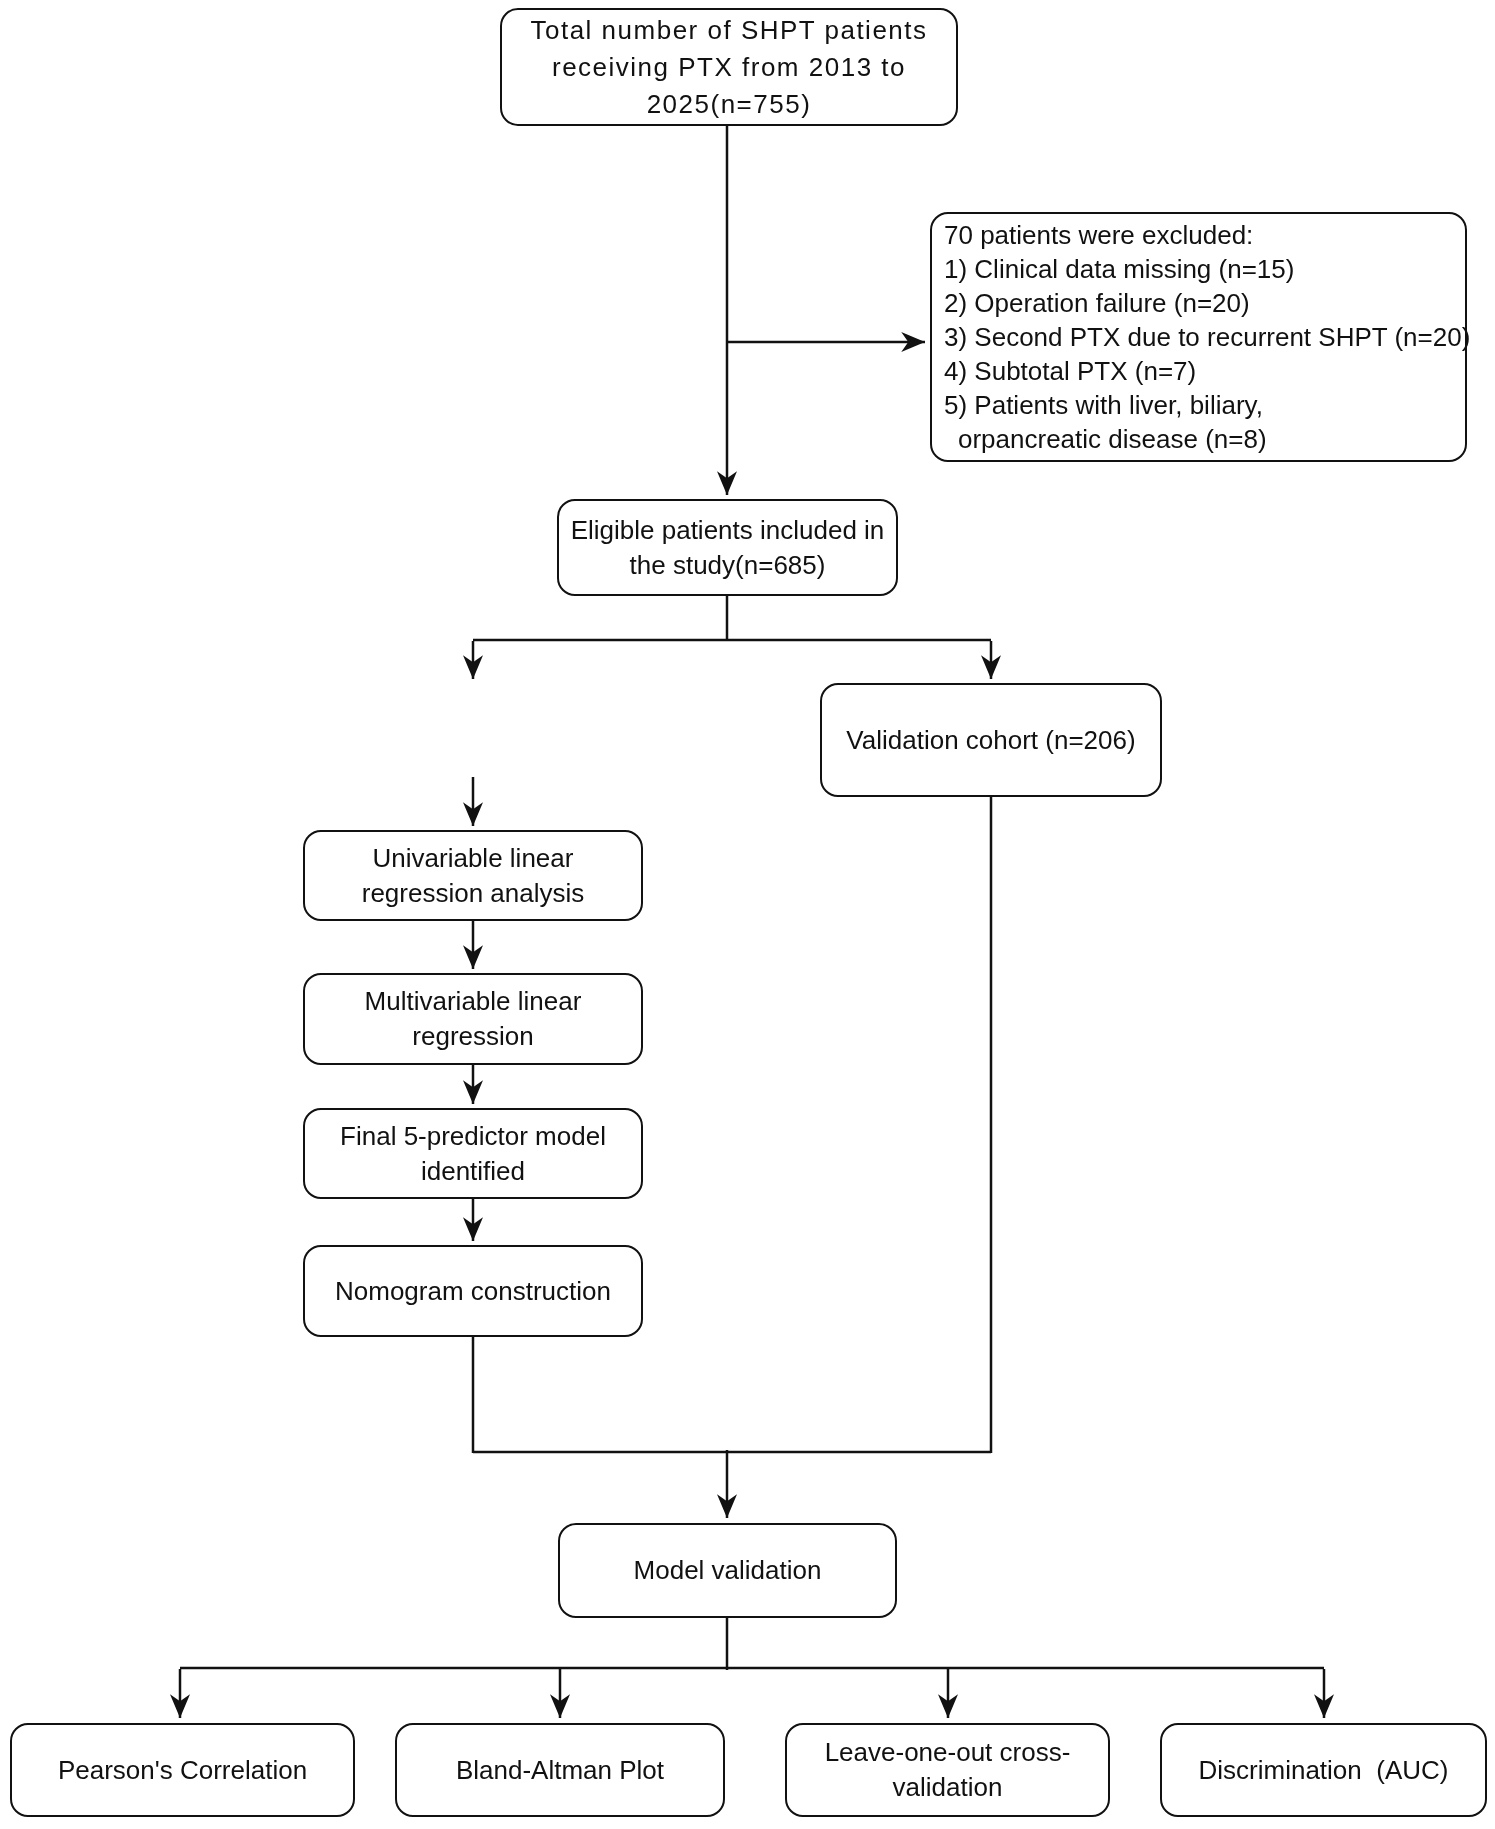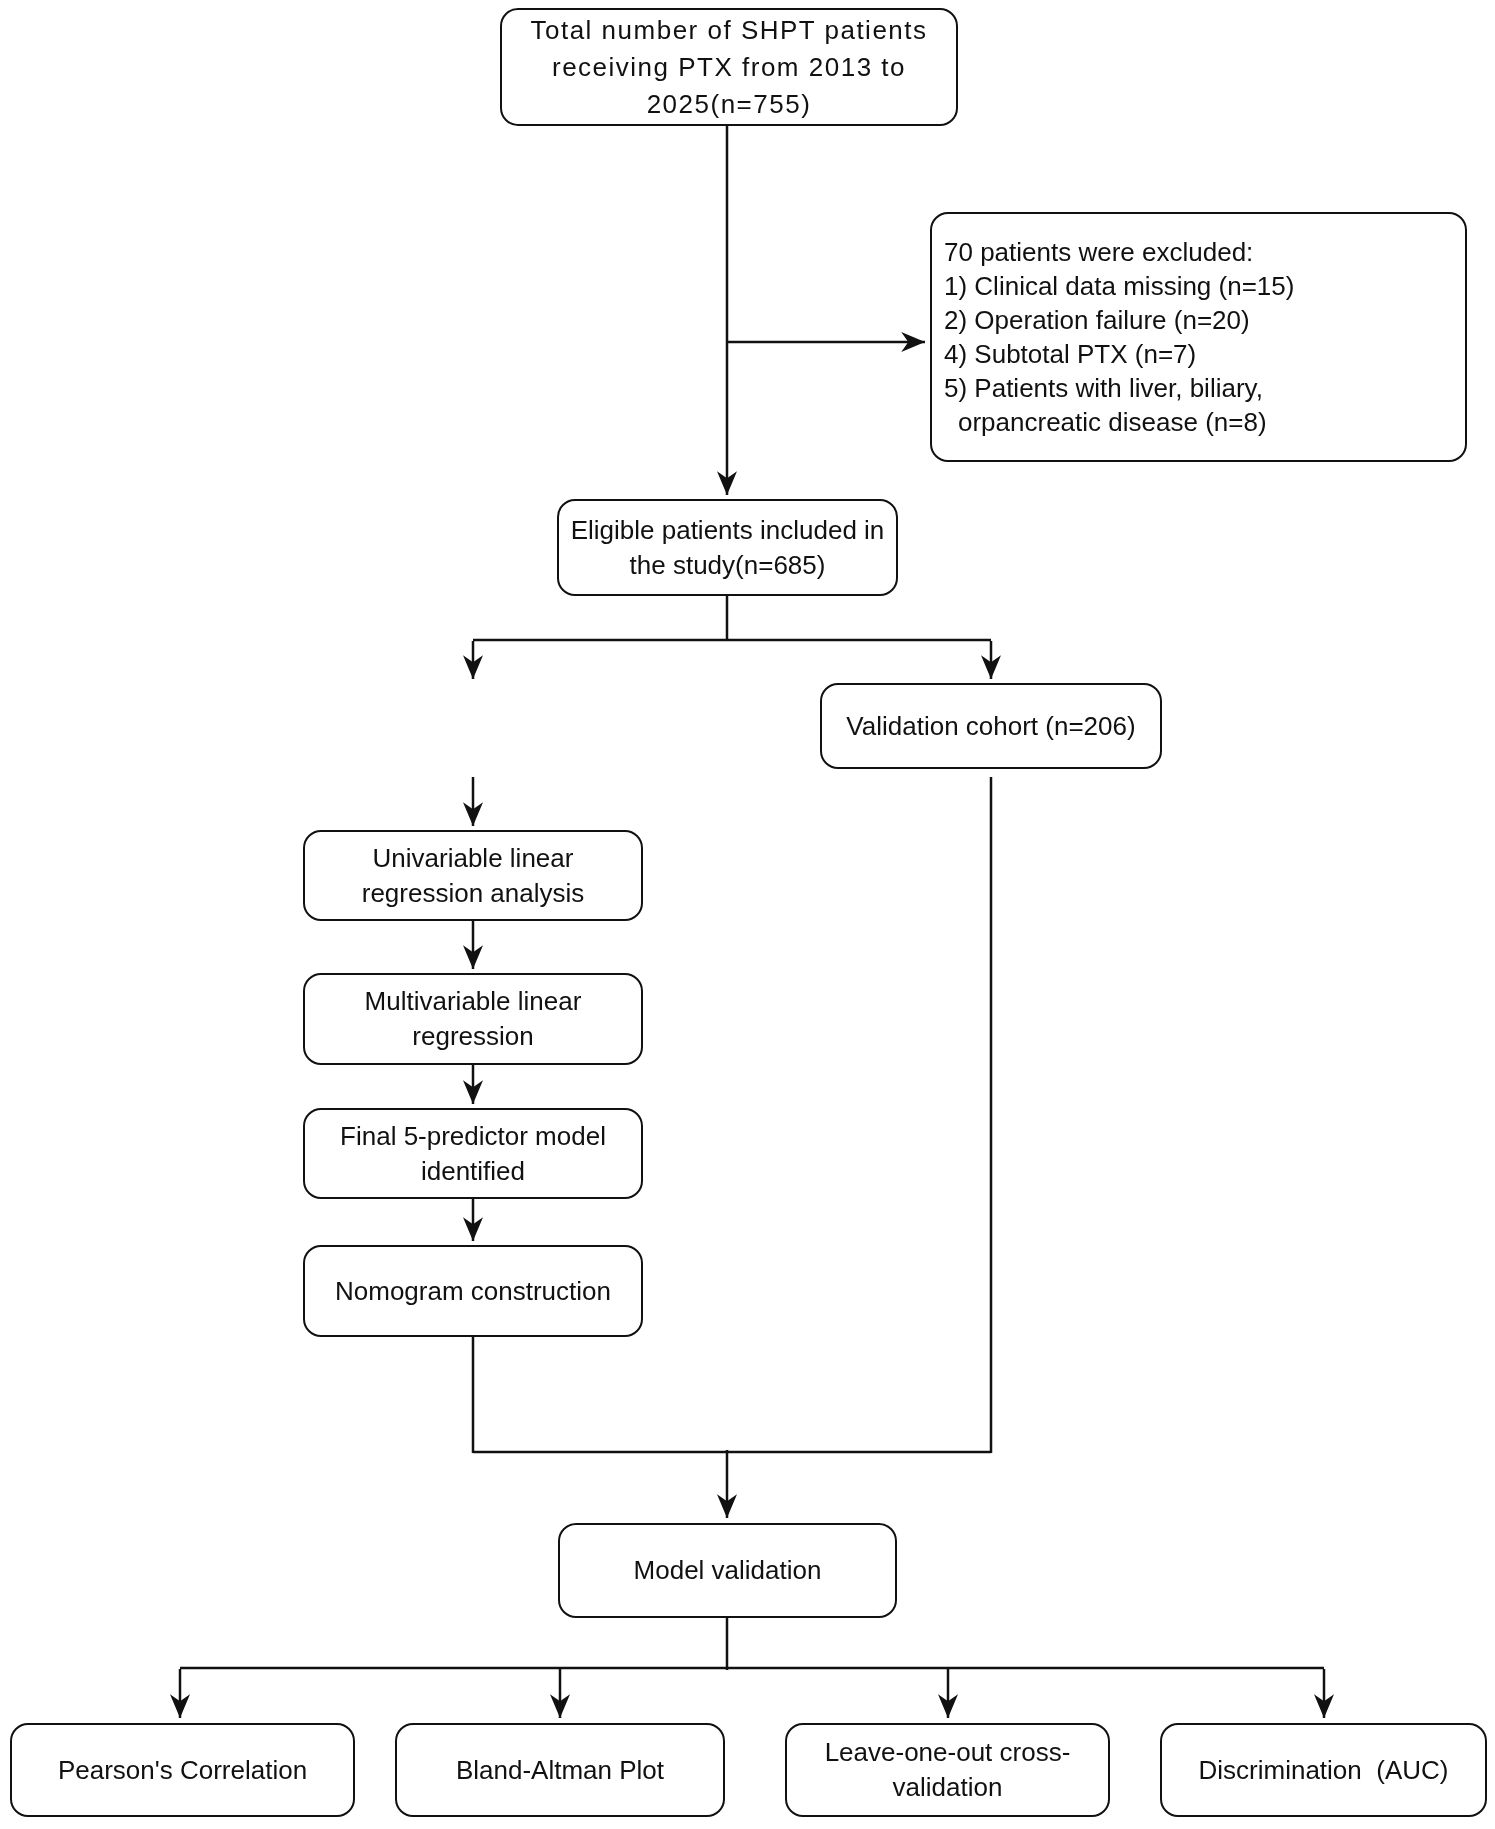--- a/index.html
+++ b/index.html
@@ -81,32 +81,33 @@
   <div class="box box-total" style="left:500px; top:8px; width:458px; height:118px;">
     <span class="ln">Total number of SHPT patients</span>
     <span class="ln">receiving PTX from 2013 to</span>
     <span class="ln">2025(n=755)</span>
   </div>
 
   <div class="box box-excluded" style="left:930px; top:212px; width:537px; height:250px;">
     <span class="ln">70 patients were excluded:</span>
     <span class="ln">1) Clinical data missing (n=15)</span>
     <span class="ln">2) Operation failure (n=20)</span>
+    <span class="ln">3) Second PTX due to recurrent SHPT (n=20)</span>
     <span class="ln">4) Subtotal PTX (n=7)</span>
     <span class="ln">5) Patients with liver, biliary,</span>
     <span class="ln indent">orpancreatic disease (n=8)</span>
   </div>
 
   <div class="box" style="left:557px; top:499px; width:341px; height:97px;">
     <span class="ln">Eligible patients included in</span>
     <span class="ln">the study(n=685)</span>
   </div>
 
 
-  <div class="box" style="left:820px; top:683px; width:342px; height:86px;">
+  <div class="box" style="left:820px; top:683px; width:342px; height:114px;">
     <span class="ln">Validation cohort (n=206)</span>
   </div>
 
   <div class="box" style="left:303px; top:830px; width:340px; height:91px;">
     <span class="ln">Univariable linear</span>
     <span class="ln">regression analysis</span>
   </div>
 
   <div class="box" style="left:303px; top:973px; width:340px; height:92px;">
     <span class="ln">Multivariable linear</span>

